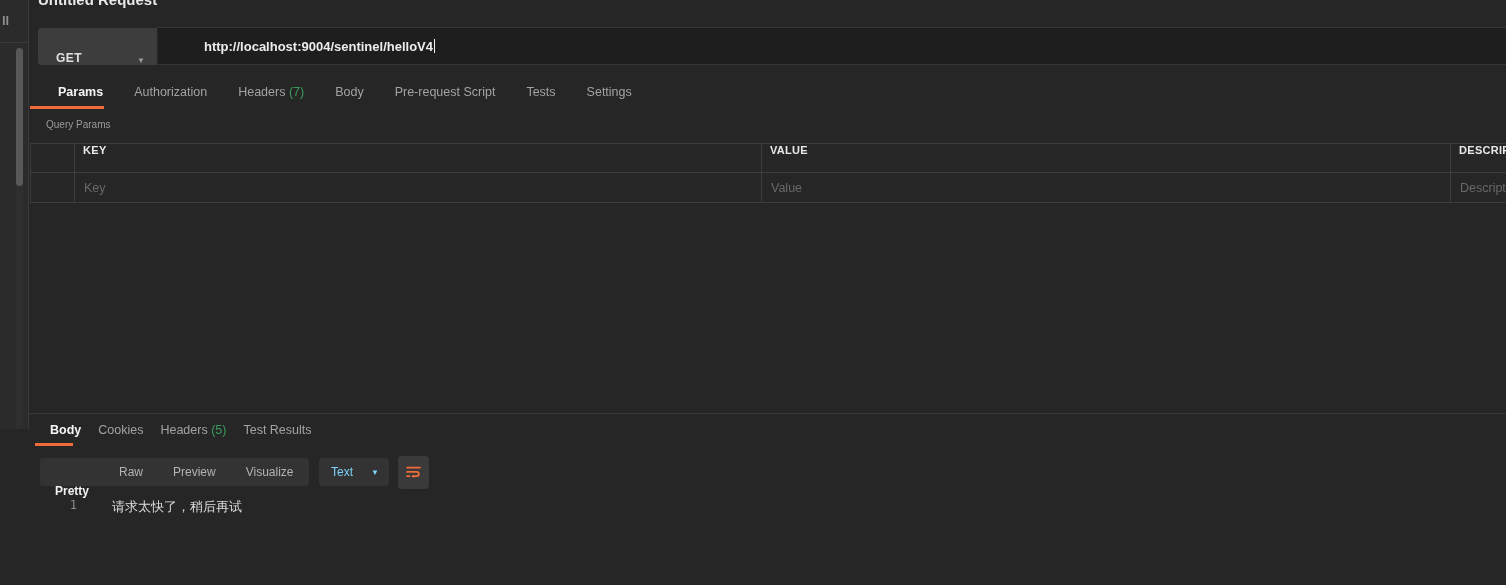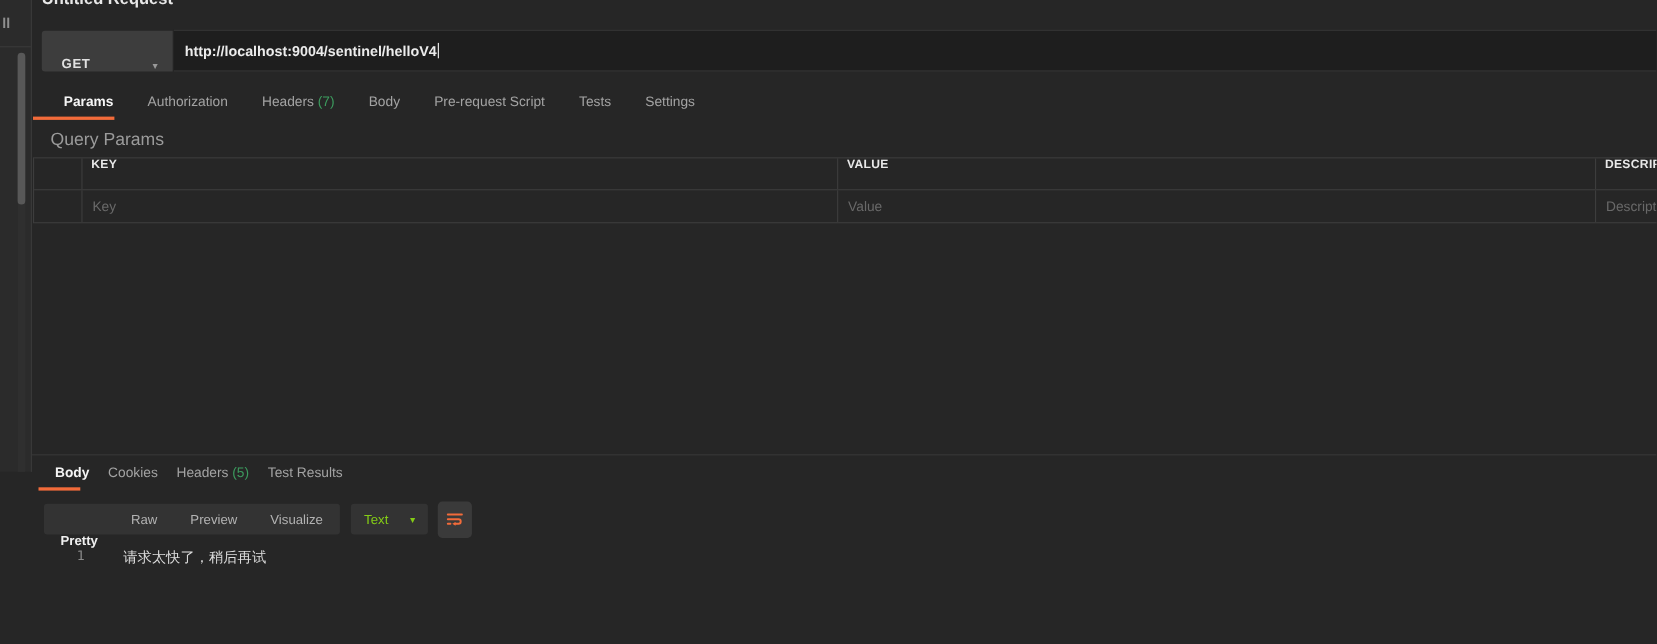--- a/index.html
+++ b/index.html
@@ -33,34 +33,34 @@
   .method-box {
     position:absolute; left:38px; top:28px; width:119px; height:37px;
     background:#3d3d3d; border-radius:3px 0 0 3px;
     display:flex; align-items:flex-end;
   }
   .method-label { margin-left:18px; font-size:12px; font-weight:bold; letter-spacing:.5px; color:#e0e0e0; }
   .method-chevron { position:absolute; right:12px; font-size:8px; color:#999; }
   .url-field {
     position:absolute; left:158px; top:27px; width:1348px; height:38px;
     background:#1e1e1e; border-top:1px solid #373737; border-bottom:1px solid #373737;
-    display:flex; align-items:center;
+    display:flex; align-items:center;padding-left:36px;
   }
   .url-text { margin-left:10px; font-size:13px; font-weight:600; color:#ececec; white-space:nowrap; }
   .caret { display:inline-block; width:1px; height:14px; background:#f5f5f5; margin-left:1px; vertical-align:-2px; }
 
   
   .req-tabs { position:absolute; left:46px; top:85px; display:flex; gap:31px; font-size:12.5px; color:#a3a3a3; white-space:nowrap; }
   .tab { cursor:default; }
   .tab.active { color:#f5f5f5; font-weight:bold;padding-left:12px; }
   .count { color:#3c9b5e; }
   .underline { position:absolute; height:3px; background:#f26b3a; }
   .req-underline { left:30px; top:106px; width:74px; }
 
-  .section-label { position:absolute; left:46px; top:119px; font-size:16px; color:#9b9b9b; }
+  .section-label { position:absolute; left:46px; top:119px; font-size:10px; color:#9b9b9b; }
 
   
   .params-table { position:absolute; left:30px; top:143px; width:1520px; border-left:1px solid #3d3d3d; }
   .t-row { display:flex; height:30px; }
   .t-row.head { border-top:1px solid #3d3d3d; border-bottom:1px solid #3d3d3d; }
   .t-row.body { border-bottom:1px solid #3d3d3d; }
   .t-cell { height:100%; border-left:1px solid #3d3d3d; display:flex; }
   .t-cell:first-child { border-left:none; }
   .c0 { width:43px; }
   .c1 { width:687px; }
@@ -80,21 +80,21 @@
 
   .view-group {
     position:absolute; left:40px; top:458px; height:28px;
     background:#333333; border-radius:3px;
     display:flex; align-items:center; font-size:12px; color:#b3b3b3;
   }
   .view-btn { padding:0 15px; line-height:28px; }
   .view-btn.active { color:#f0f0f0; font-weight:bold;margin-top:38px; }
   .format-select {
     position:absolute; left:319px; top:458px; width:70px; height:28px;
-    background:#333333; border-radius:3px; color:#84cc16; font-size:12px;
+    background:#333333; border-radius:3px; color:#7dd3fc; font-size:12px;
     display:flex; align-items:center;
   }
   .format-label { margin-left:12px; }
   .format-chevron { position:absolute; right:10px; font-size:8px; }
   .wrap-btn {
     position:absolute; left:398px; top:456px; width:31px; height:33px;
     background:#3a3a3a; border-radius:4px;
     display:flex; align-items:center; justify-content:center;
   }
 

